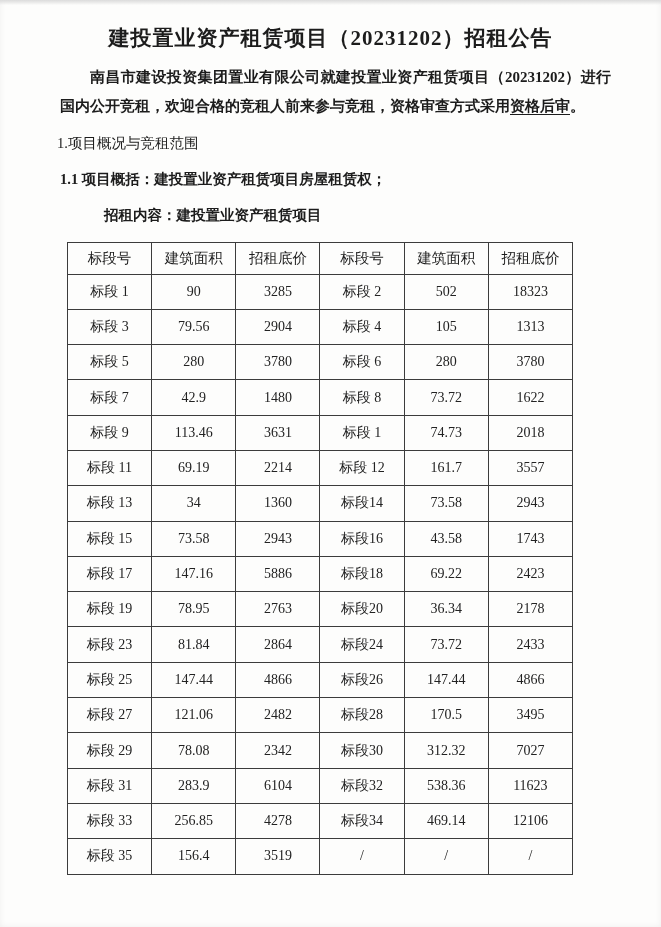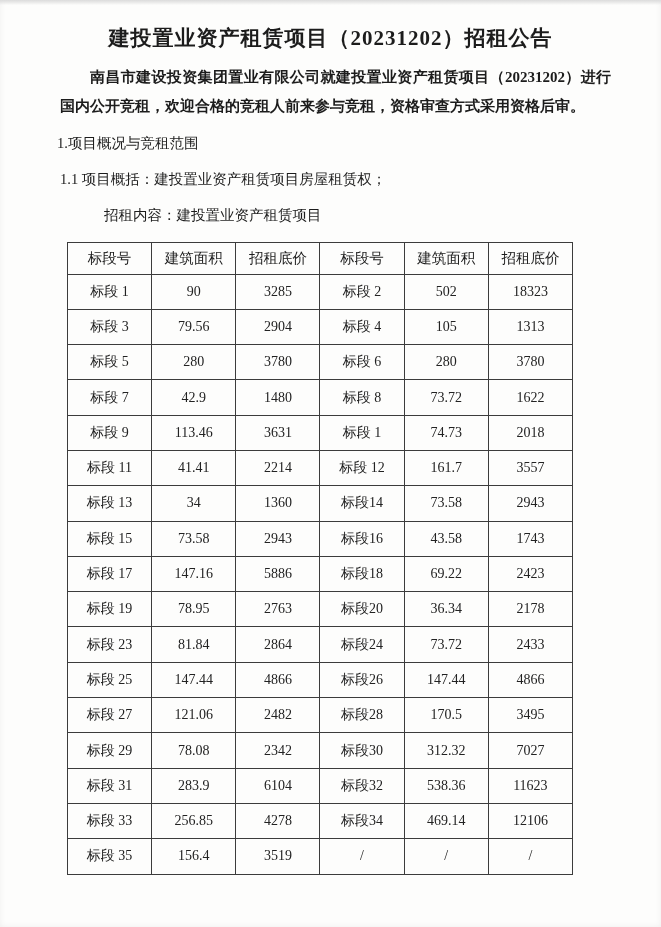--- a/index.html
+++ b/index.html
@@ -38,31 +38,32 @@
   }
   .intro {
     margin: 11px 50px 0 60px;
     font-size: 15px;
     font-weight: bold;
     line-height: 1.95;
     text-align: justify;
     text-indent: 2em;
   }
   .intro .underlined {
+    text-decoration: underline;
     text-underline-offset: 3px;
   }
   .section-heading {
     margin: 12px 0 0 57px;
     font-size: 14.5px;
     font-weight: normal;
   }
   .body-line {
     margin: 17px 16px 0 60px;
     font-size: 14.5px;
-    font-weight: normal;
+    font-weight: bold;
   }
   .body-line.indented {
     margin-left: 104px;
   }
   table.bid-table {
     margin: 17px 0 0 67px;
     width: 506px;
     border-collapse: collapse;
     table-layout: fixed;
   }
@@ -150,21 +151,21 @@
         <tr>
           <td>标段 9</td>
           <td>113.46</td>
           <td>3631</td>
           <td>标段 1</td>
           <td>74.73</td>
           <td>2018</td>
         </tr>
         <tr>
           <td>标段 11</td>
-          <td>41.41</td>
+          <td>69.19</td>
           <td>2214</td>
           <td>标段 12</td>
           <td>161.7</td>
           <td>3557</td>
         </tr>
         <tr>
           <td>标段 13</td>
           <td>34</td>
           <td>1360</td>
           <td>标段14</td>

